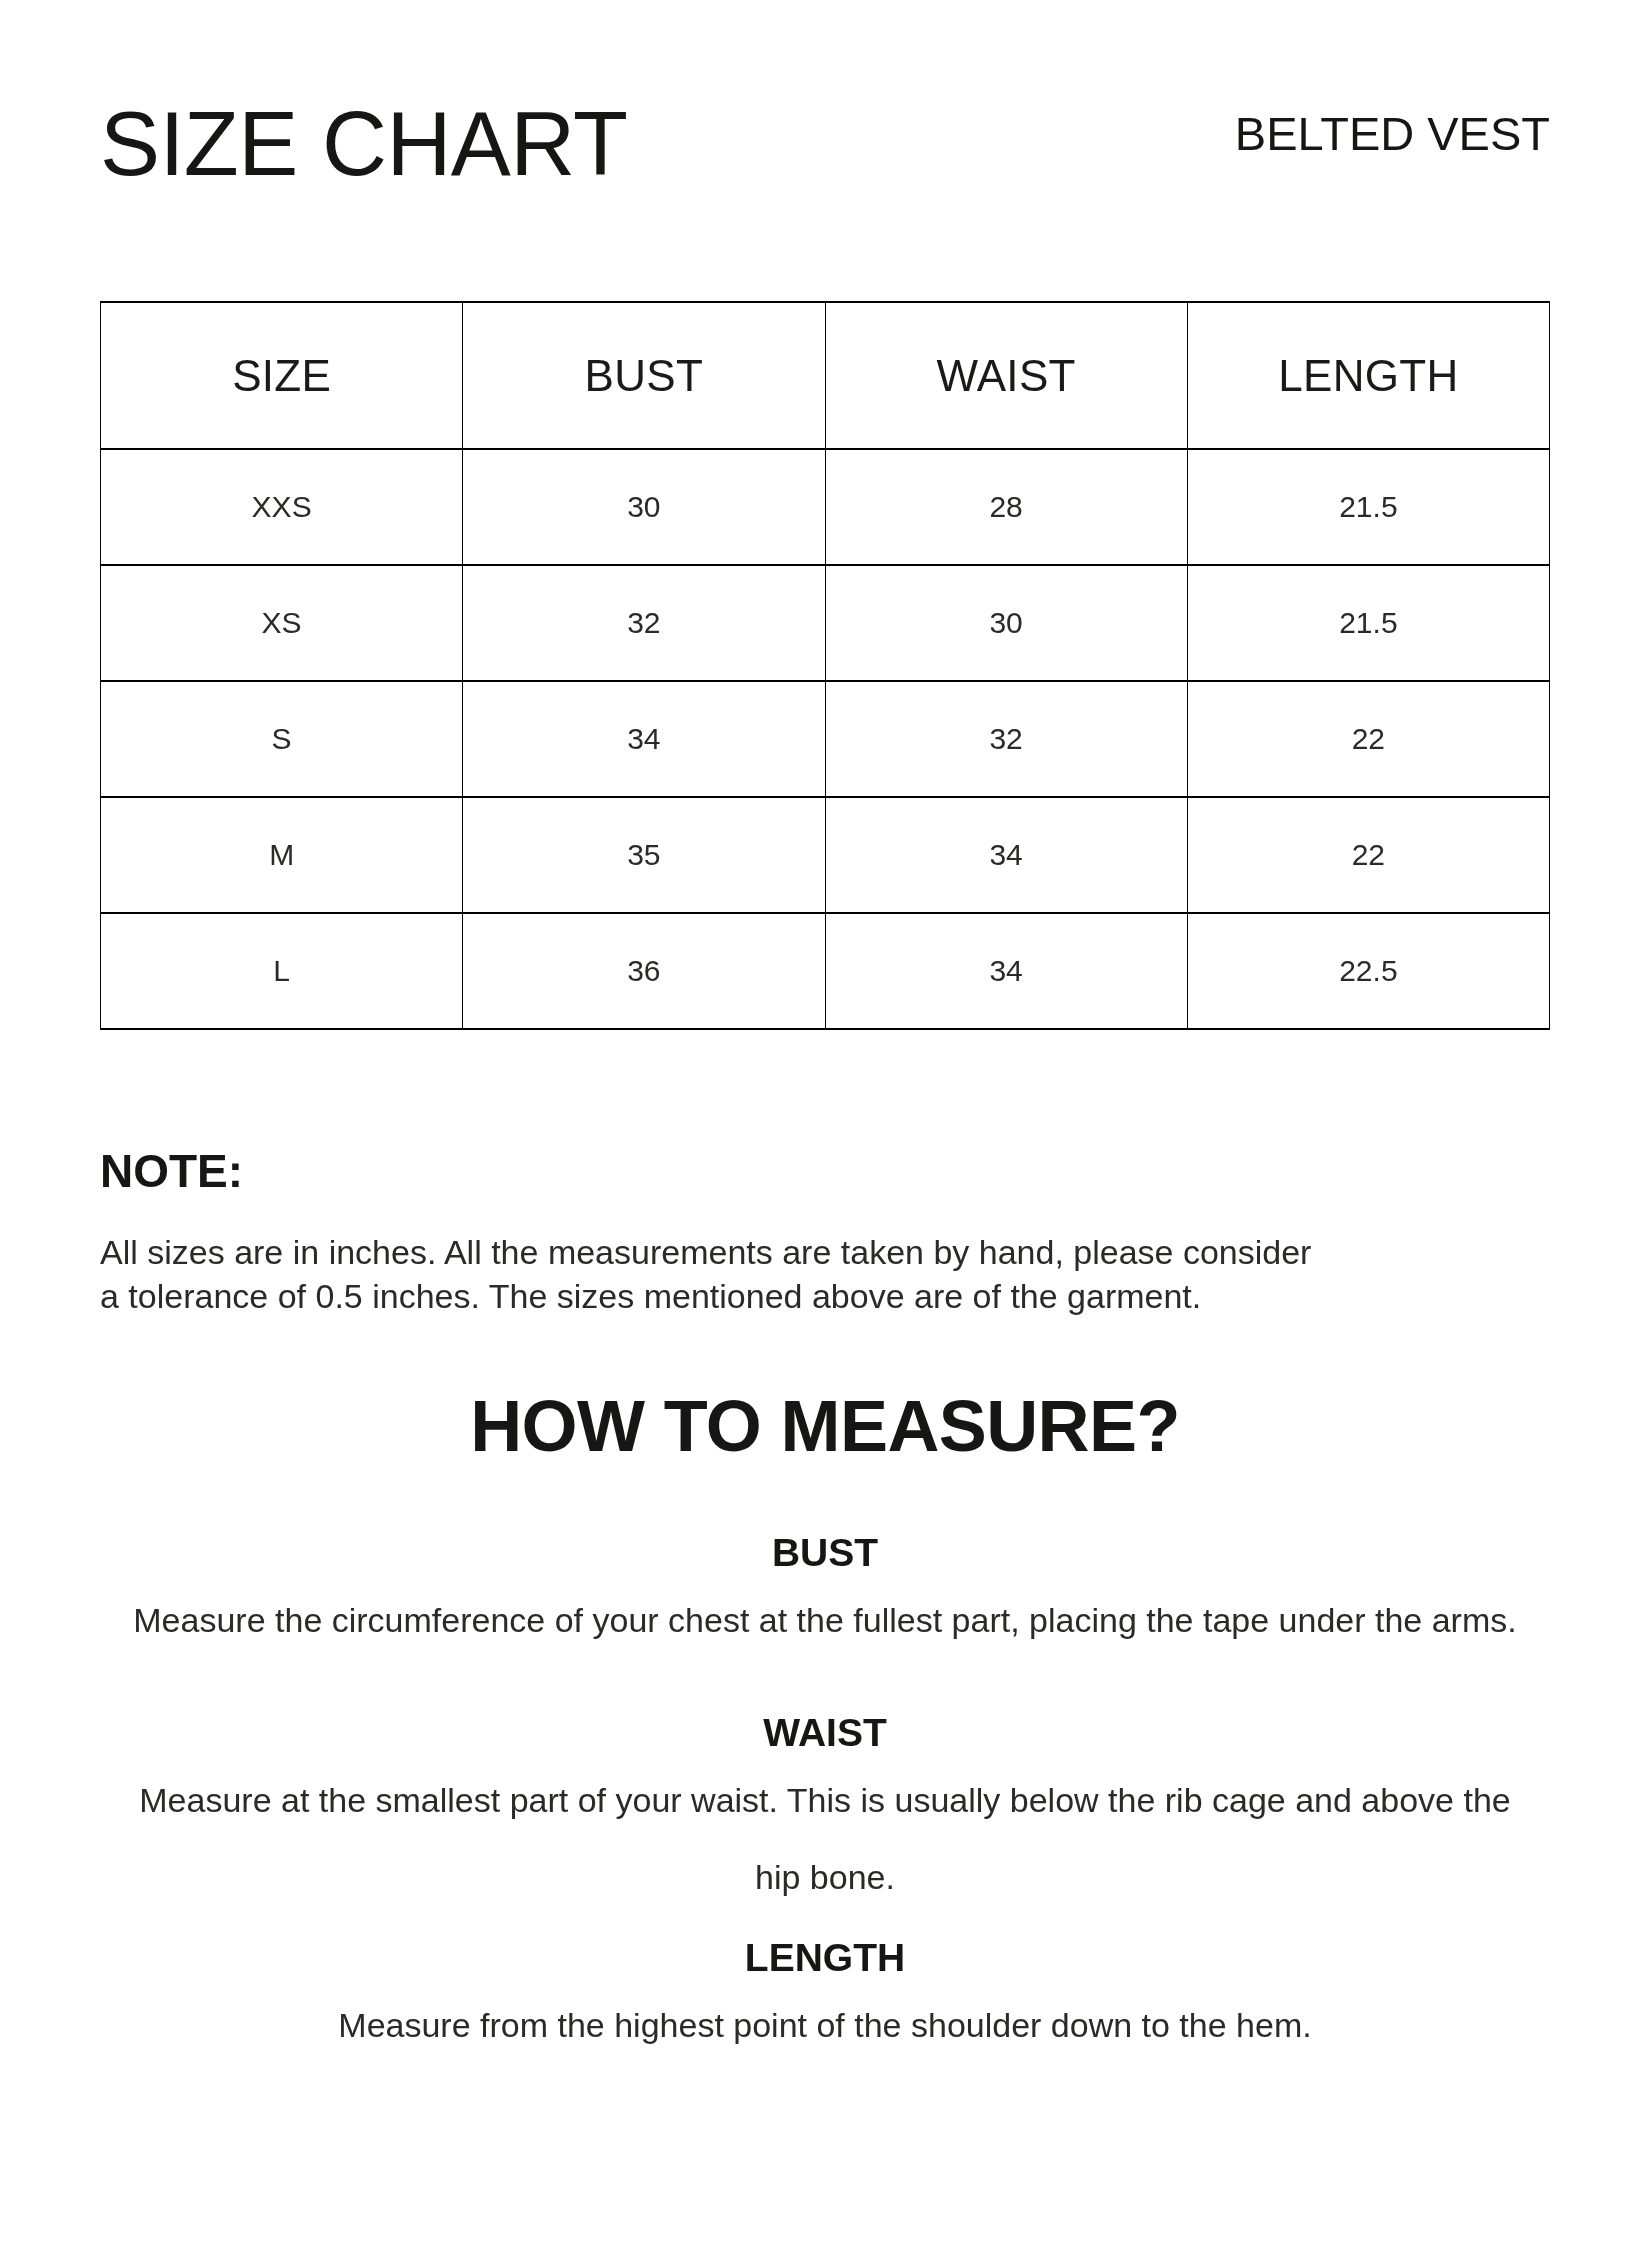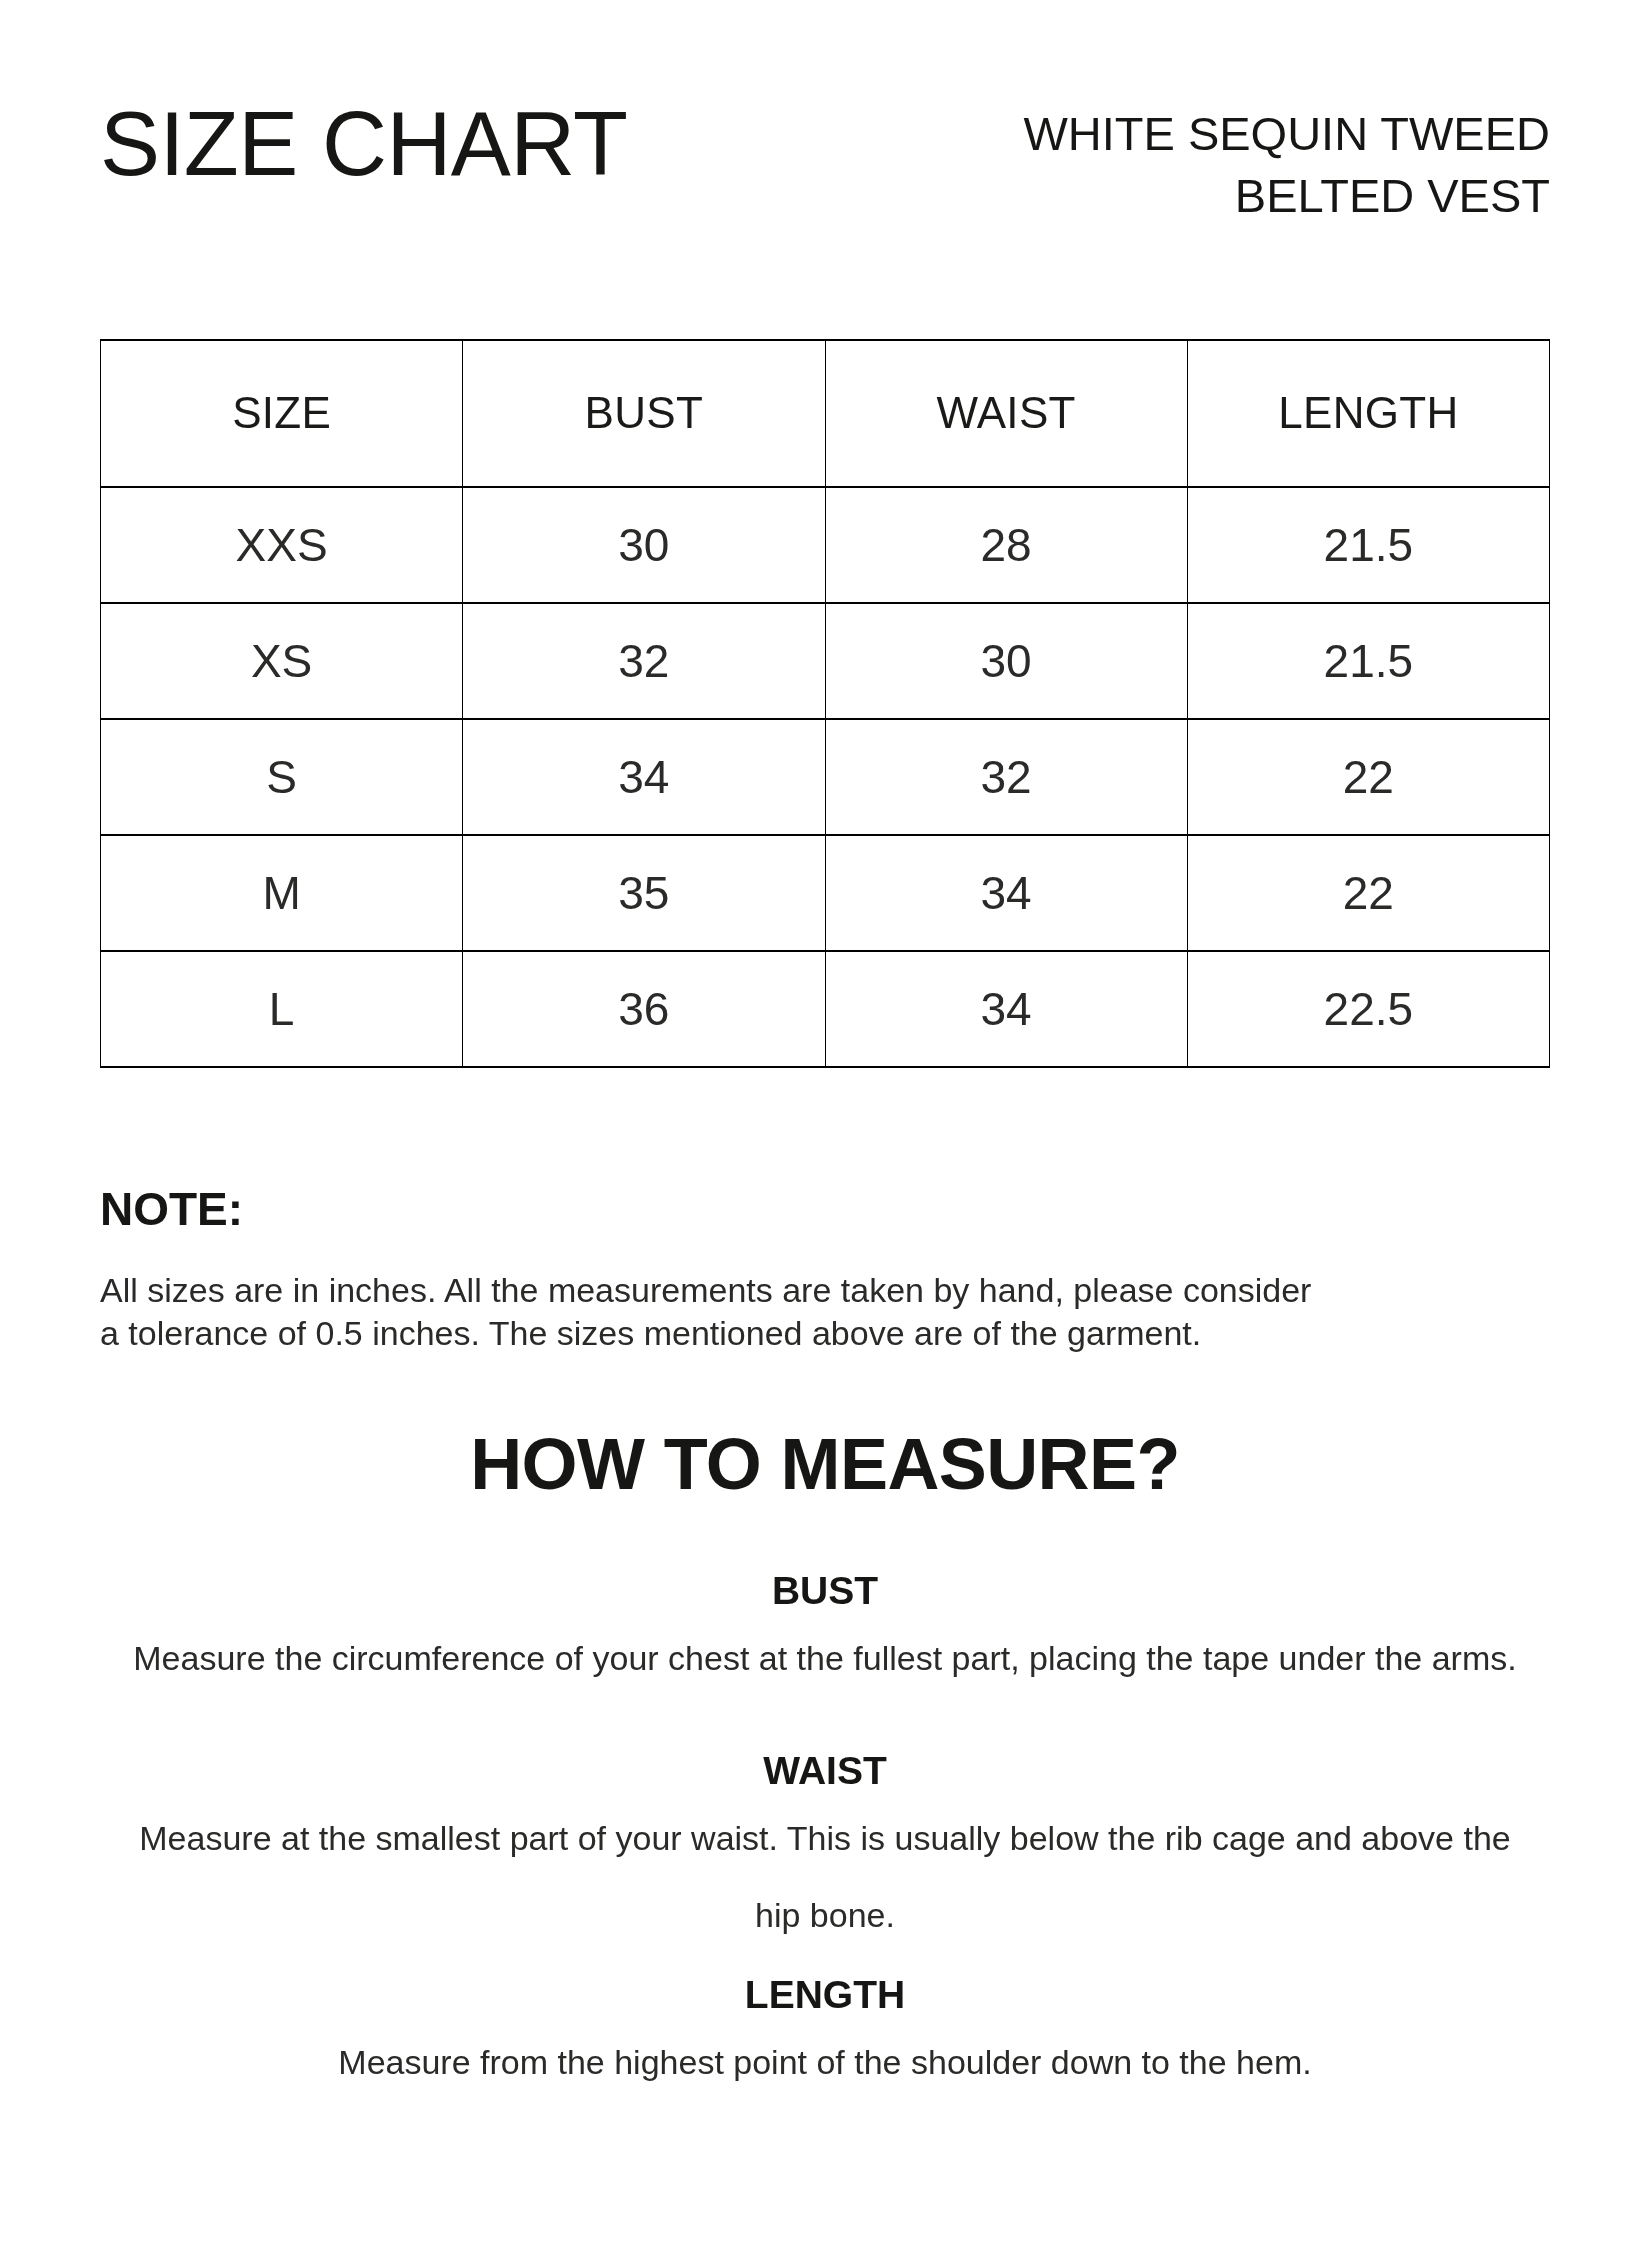--- a/index.html
+++ b/index.html
@@ -63,21 +63,21 @@
     font-weight: 400;
     background: #ffffff;
   }
   .size-table th {
     height: 147px;
     font-size: 44px;
     letter-spacing: 0.3px;
   }
   .size-table td {
     height: 116px;
-    font-size: 46px;
+    font-size: 30px;
     color: #2a2a28;
   }
 
   
   .note { margin-top: 118px; }
   .note-heading {
     font-size: 46px;
     font-weight: 700;
     line-height: 1;
     color: #161614;
@@ -115,21 +115,20 @@
   .measure-section.length-section { margin-top: 38px; }
 </style>
 </head>
 <body>
 
 <div class="page">
 
   <header class="top">
     <h1 class="doc-title">SIZE CHART</h1>
     <div class="product-title">
-      <div>WHITE SEQUIN TWEED</div>
       <div>BELTED VEST</div>
     </div>
   </header>
 
   <table class="size-table">
     <thead>
       <tr>
         <th>SIZE</th>
         <th>BUST</th>
         <th>WAIST</th>

